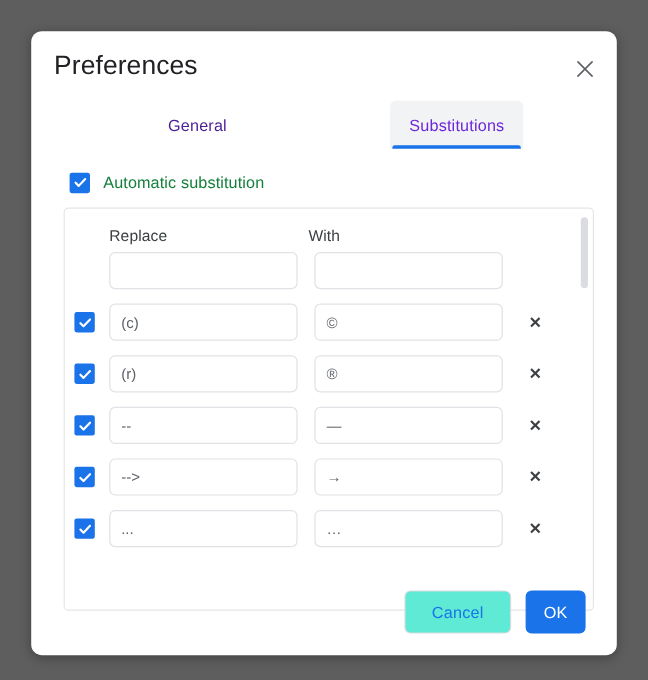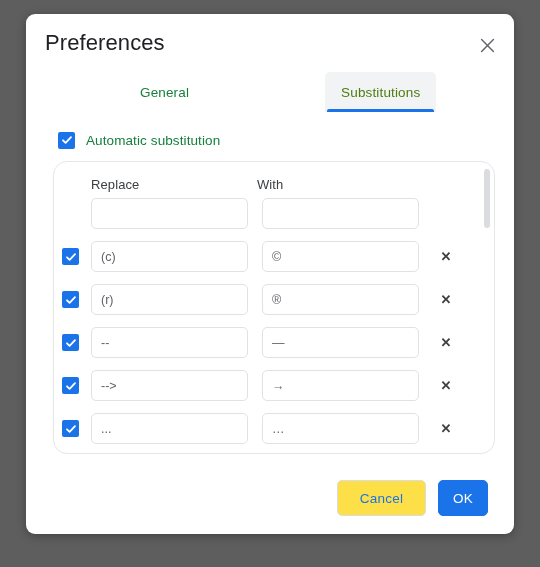--- a/index.html
+++ b/index.html
@@ -13,21 +13,21 @@
     background: #5e5e5e;
     font-family: "Liberation Sans", sans-serif;
     overflow: hidden;
     position: relative;
   }
 
   
   .dialog {
     position: absolute;
     left: 26px;
-    top: 14px;
+    top: 26px;
     width: 488px;
     height: 520px;
     background: #ffffff;
     border-radius: 9px;
     box-shadow: 0 2px 10px rgba(0,0,0,0.30);
     box-sizing: border-box;
     overflow: hidden;
   }
 
   
@@ -71,34 +71,34 @@
     padding: 0 18px;
     box-sizing: border-box;
   }
   .tab {
     position: relative;
     flex: 0 0 auto;
     display: flex;
     align-items: center;
     justify-content: center;
     font-size: 13.5px;
-    color: #15803d;
+    color: #4c1d95;
     padding: 0 16px;
     cursor: pointer;
     user-select: none;
     border-radius: 5px 5px 0 0;
     background: transparent;
     border: none;
     font-family: inherit;
     letter-spacing: 0.15px;
   }
   .tab.tab-general { margin-left: 80px; }
   .tab.tab-subs {
     margin-left: 120px;
-    color: #4d7c0f;
+    color: #6d28d9;
     background: #f1f3f4;
     font-weight: 500;
   }
   .tab.tab-subs::after {
     content: "";
     position: absolute;
     left: 2px;
     right: 2px;
     bottom: 0;
     height: 3px;
@@ -134,23 +134,23 @@
     box-sizing: border-box;
   }
   .cbox svg { display: block; }
 
   
   .table-wrap {
     position: absolute;
     left: 27px;
     top: 147px;
     width: 442px;
-    height: 293px;
+    height: 336px;
     border: 1px solid #e4e6e8;
-    border-radius: 14px;
+    border-radius: 4px;
     box-sizing: border-box;
     background: #fff;
     overflow: hidden;
   }
   .table-inner {
     position: absolute;
     left: 0;
     top: 0;
     right: 0;
     padding: 0;
@@ -259,21 +259,21 @@
     border-radius: 5px;
     font-size: 13.5px;
     font-family: inherit;
     cursor: pointer;
     letter-spacing: 0.2px;
     font-weight: 500;
     box-sizing: border-box;
     padding: 0 22px;
   }
   .btn-cancel {
-    background: #fde047;
+    background: #5eead4;
     border: 1px solid #dadce0;
     color: #1a73e8;
     margin-right: 12px;
   }
   .btn-ok {
     background: #1a73e8;
     border: 1px solid #1a73e8;
     color: #ffffff;
     padding: 0 14px;
   }

